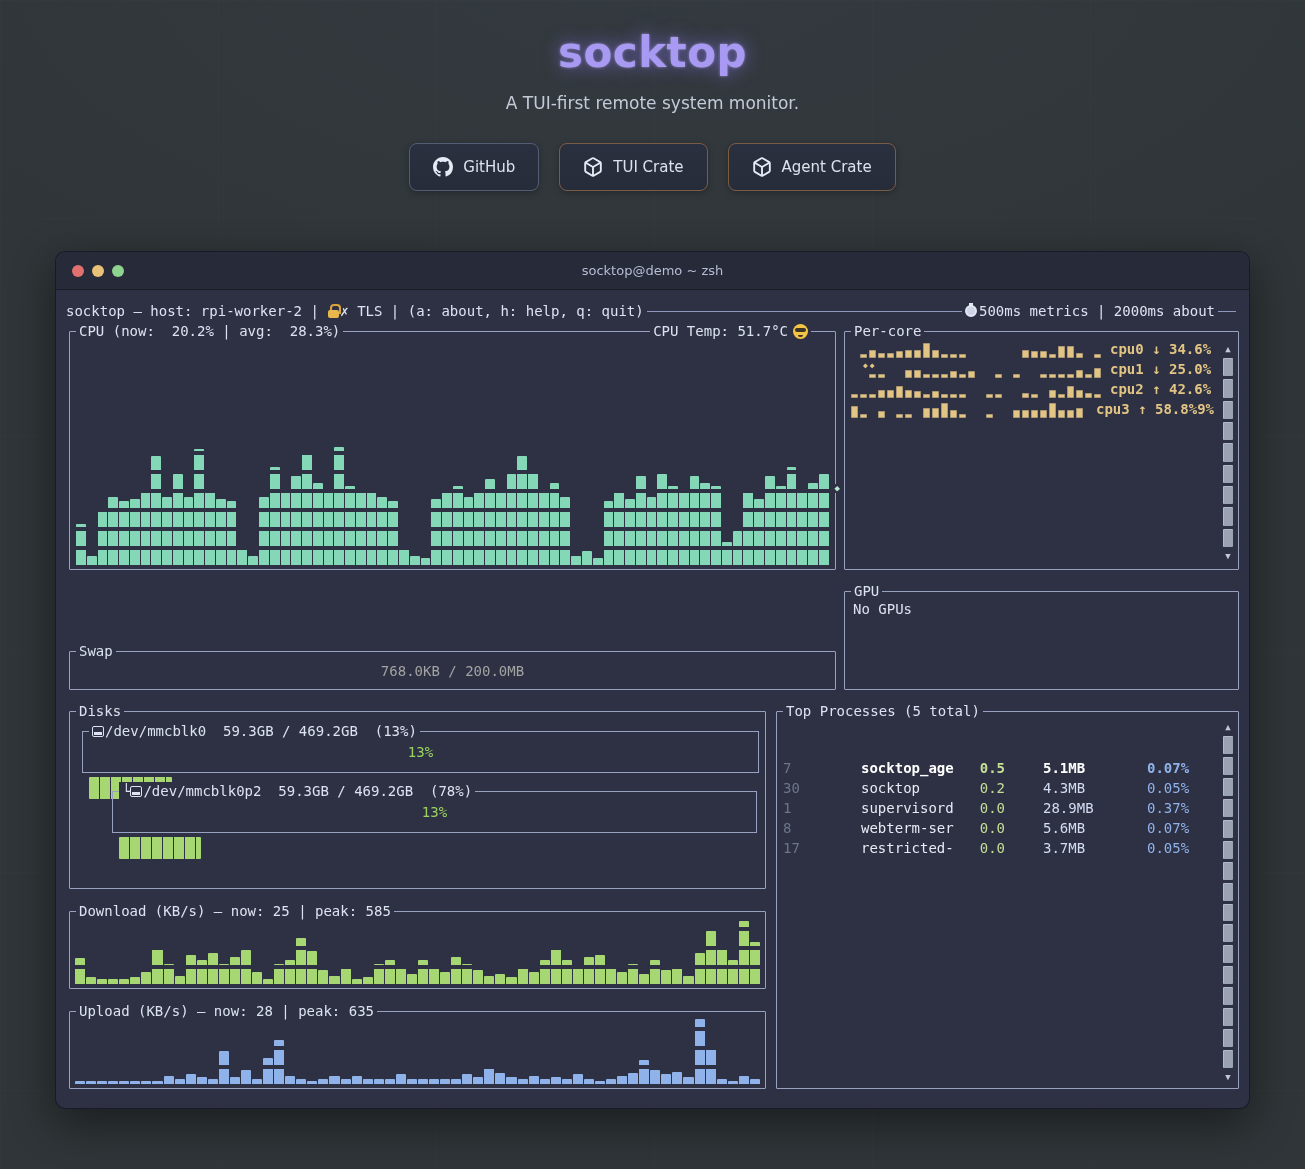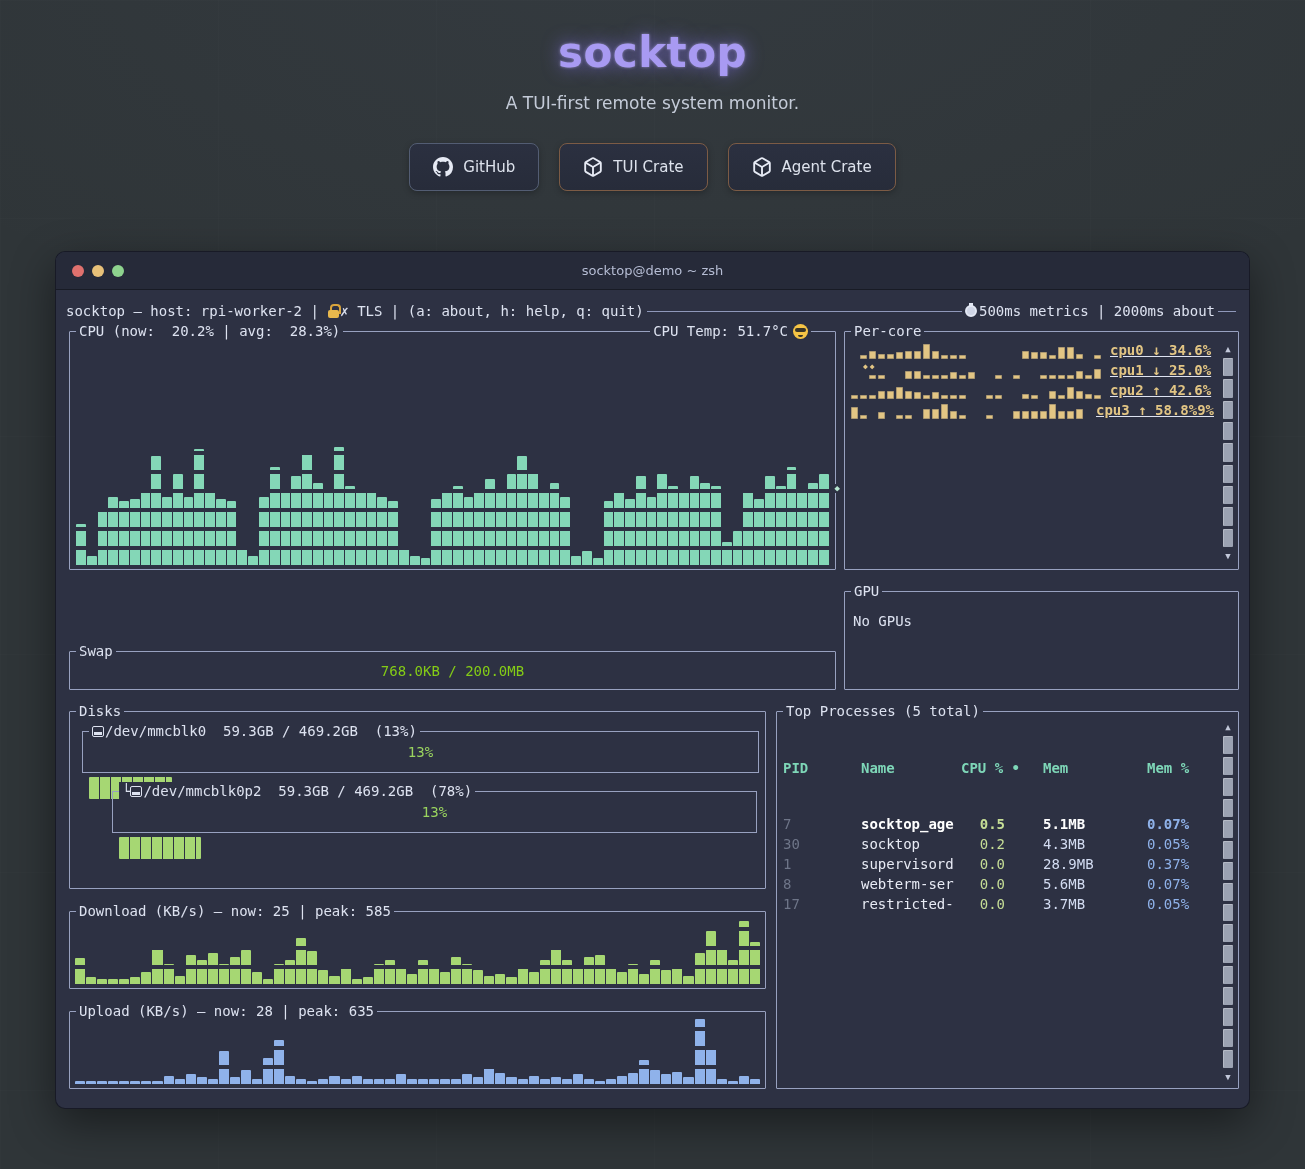--- a/index.html
+++ b/index.html
@@ -87,45 +87,45 @@
   .chart .bar { flex:1; border-radius:1px 1px 0 0; }
   .cpu-chart { left:6px; right:6px; top:6px; bottom:4px; }
   .cpu-chart .bar { background:repeating-linear-gradient(to top,#84d7b7 0 15px,#2d3143 15px 19px); }
   .dl-chart, .ul-chart { left:5px; right:5px; top:4px; bottom:4px; }
   .dl-chart .bar { background:repeating-linear-gradient(to top,#a6d773 0 15px,#2d3143 15px 19px); }
   .ul-chart .bar { background:repeating-linear-gradient(to top,#8fb2ea 0 15px,#2d3143 15px 19px); }
   .cpu-marker { position:absolute; right:-5px; top:152px; color:#b9e9d2; font-size:9px; line-height:9px; background:#2d3143; }
 
   
   .percore-rows { position:absolute; top:8px; left:6px; right:24px; }
-  .core-row { height:20px; display:flex; align-items:center;text-decoration:underline; }
+  .core-row { height:20px; display:flex; align-items:flex-start; }
   .core-spark { flex:1; position:relative; display:flex; align-items:flex-end; gap:2px; height:18px; overflow:hidden; }
   .cbar { flex:0 0 7px; background:#e2c584; border-radius:1px; box-shadow:inset 0 0 0 1px rgba(45,49,67,.3); }
   .core-marker { position:absolute; left:12px; bottom:8px; font-size:8px; line-height:8px; color:#e2c584; letter-spacing:2px; }
   .core-label { flex:0 0 104px; font-weight:bold; color:#e2c584; text-align:left; white-space:pre; overflow:visible; }
 
   
   .scrollbar { position:absolute; right:4px; width:12px; display:flex; flex-direction:column; align-items:center; }
   .sb-percore { top:12px; bottom:8px; }
   .sb-procs { top:10px; bottom:6px; }
   .scroll-arrow { font-size:9px; line-height:10px; color:#c2c8da; }
   .scroll-tray { flex:1; width:10px; display:flex; flex-direction:column; gap:3px; margin:4px 0; }
   .scroll-block { flex:1; background:#9ba2b2; border-radius:1px; box-shadow:inset 1px 1px 0 rgba(255,255,255,.25); }
 
   
   .gauge { position:absolute; left:6px; right:6px; top:8px; height:22px; }
   .gauge-fill { height:100%; border-radius:1px; }
   .mem-fill  { background:repeating-linear-gradient(to right,#f0acdd 0 10px,#2d3143 10px 11px); }
   .disk-fill { background:repeating-linear-gradient(to right,#a6d773 0 10px,#2d3143 10px 11px); }
   .gauge-label { position:absolute; inset:0; text-align:center; line-height:22px; }
   .mem-label  { color:#f2b5e2; }
-  .swap-label { color:#84cc16; }
+  .swap-label { color:#a3a3a3; }
   .disk-label { color:#9ad45f; }
 
-  .gpu-msg { position:absolute; top:8px; left:8px;margin-top:12px; }
+  .gpu-msg { position:absolute; top:8px; left:8px; }
 
   
   .subpanel { position:absolute; border:1px solid #98a1c0; }
   .sub1 { left:12px; top:19px; width:677px; height:42px; }
   .sub2 { left:42px; top:79px; width:645px; height:42px; }
   .subpanel .gauge { top:9px; }
   .disk-icon { display:inline-block; width:12px; height:11px; border:1px solid #dde2f0; border-radius:2px; position:relative; vertical-align:-1px; margin:0 1px 0 0; }
   .disk-icon::before { content:""; position:absolute; left:1px; right:1px; bottom:1px; height:3px; background:#dde2f0; }
 
   
@@ -245,27 +245,20 @@
         <div class="gauge">
           <div class="gauge-fill disk-fill" style="width: 13%;"></div>
           <div class="gauge-label disk-label">13%</div>
         </div>
       </div>
     </div>
 
     <div class="panel panel-procs">
       <span class="ptitle">Top Processes (5 total)</span>
       <div class="proc-body">
-        <div class="proc-header">
-          <span class="c-pid">PID</span>
-          <span class="c-name">Name</span>
-          <span class="c-cpu">CPU % •</span>
-          <span class="c-mem">Mem</span>
-          <span class="c-mempct">Mem %</span>
-        </div>
         <div id="proc-rows"><div class="proc-row sel"><span class="c-pid">7</span><span class="c-name">socktop_age</span><span class="c-cpu">0.5</span><span class="c-mem">5.1MB</span><span class="c-mempct">0.07%</span></div><div class="proc-row"><span class="c-pid">30</span><span class="c-name">socktop</span><span class="c-cpu">0.2</span><span class="c-mem">4.3MB</span><span class="c-mempct">0.05%</span></div><div class="proc-row"><span class="c-pid">1</span><span class="c-name">supervisord</span><span class="c-cpu">0.0</span><span class="c-mem">28.9MB</span><span class="c-mempct">0.37%</span></div><div class="proc-row"><span class="c-pid">8</span><span class="c-name">webterm-ser</span><span class="c-cpu">0.0</span><span class="c-mem">5.6MB</span><span class="c-mempct">0.07%</span></div><div class="proc-row"><span class="c-pid">17</span><span class="c-name">restricted-</span><span class="c-cpu">0.0</span><span class="c-mem">3.7MB</span><span class="c-mempct">0.05%</span></div></div>
       </div>
       <div class="scrollbar sb-procs"><div class="scroll-arrow">▲</div><div class="scroll-tray"><div class="scroll-block"></div><div class="scroll-block"></div><div class="scroll-block"></div><div class="scroll-block"></div><div class="scroll-block"></div><div class="scroll-block"></div><div class="scroll-block"></div><div class="scroll-block"></div><div class="scroll-block"></div><div class="scroll-block"></div><div class="scroll-block"></div><div class="scroll-block"></div><div class="scroll-block"></div><div class="scroll-block"></div><div class="scroll-block"></div><div class="scroll-block"></div></div><div class="scroll-arrow">▼</div></div>
     </div>
 
     <div class="panel panel-download">
       <span class="ptitle">Download (KB/s) — now: 25 | peak: 585</span>
       <div class="chart dl-chart"><div class="bar" style="height: 38%;"></div><div class="bar" style="height: 10%;"></div><div class="bar" style="height: 8%;"></div><div class="bar" style="height: 8%;"></div><div class="bar" style="height: 8%;"></div><div class="bar" style="height: 10%;"></div><div class="bar" style="height: 18%;"></div><div class="bar" style="height: 55%;"></div><div class="bar" style="height: 30%;"></div><div class="bar" style="height: 12%;"></div><div class="bar" style="height: 42%;"></div><div class="bar" style="height: 35%;"></div><div class="bar" style="height: 45%;"></div><div class="bar" style="height: 30%;"></div><div class="bar" style="height: 40%;"></div><div class="bar" style="height: 50%;"></div><div class="bar" style="height: 18%;"></div><div class="bar" style="height: 8%;"></div><div class="bar" style="height: 30%;"></div><div class="bar" style="height: 36%;"></div><div class="bar" style="height: 68%;"></div><div class="bar" style="height: 48%;"></div><div class="bar" style="height: 20%;"></div><div class="bar" style="height: 12%;"></div><div class="bar" style="height: 25%;"></div><div class="bar" style="height: 8%;"></div><div class="bar" style="height: 10%;"></div><div class="bar" style="height: 30%;"></div><div class="bar" style="height: 35%;"></div><div class="bar" style="height: 28%;"></div><div class="bar" style="height: 15%;"></div><div class="bar" style="height: 36%;"></div><div class="bar" style="height: 25%;"></div><div class="bar" style="height: 18%;"></div><div class="bar" style="height: 40%;"></div><div class="bar" style="height: 30%;"></div><div class="bar" style="height: 20%;"></div><div class="bar" style="height: 12%;"></div><div class="bar" style="height: 15%;"></div><div class="bar" style="height: 10%;"></div><div class="bar" style="height: 24%;"></div><div class="bar" style="height: 18%;"></div><div class="bar" style="height: 36%;"></div><div class="bar" style="height: 52%;"></div><div class="bar" style="height: 36%;"></div><div class="bar" style="height: 25%;"></div><div class="bar" style="height: 40%;"></div><div class="bar" style="height: 42%;"></div><div class="bar" style="height: 28%;"></div><div class="bar" style="height: 18%;"></div><div class="bar" style="height: 30%;"></div><div class="bar" style="height: 15%;"></div><div class="bar" style="height: 36%;"></div><div class="bar" style="height: 20%;"></div><div class="bar" style="height: 26%;"></div><div class="bar" style="height: 12%;"></div><div class="bar" style="height: 46%;"></div><div class="bar" style="height: 78%;"></div><div class="bar" style="height: 56%;"></div><div class="bar" style="height: 36%;"></div><div class="bar" style="height: 92%;"></div><div class="bar" style="height: 62%;"></div></div>
     </div>
 

